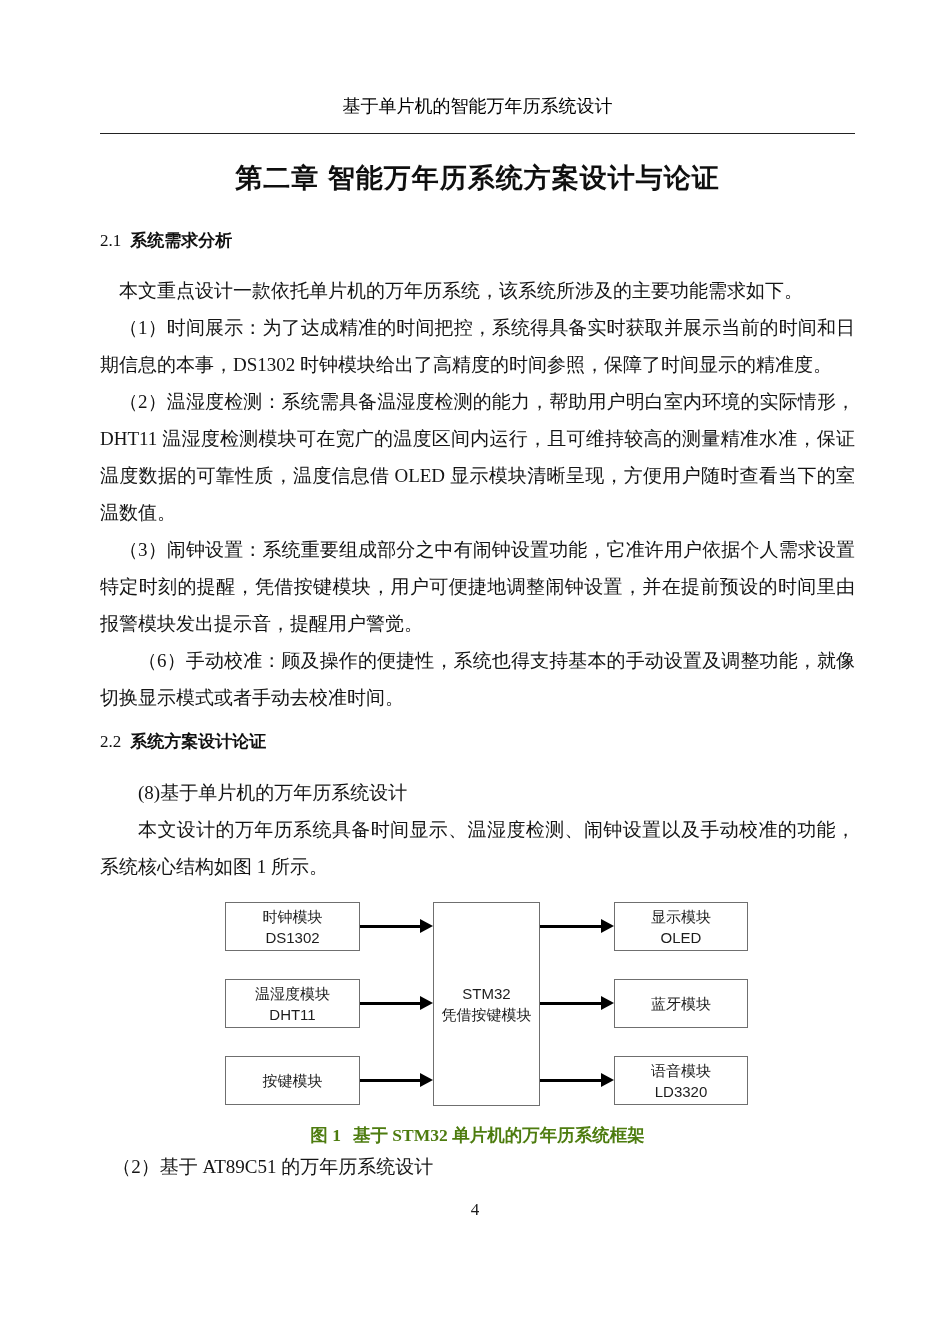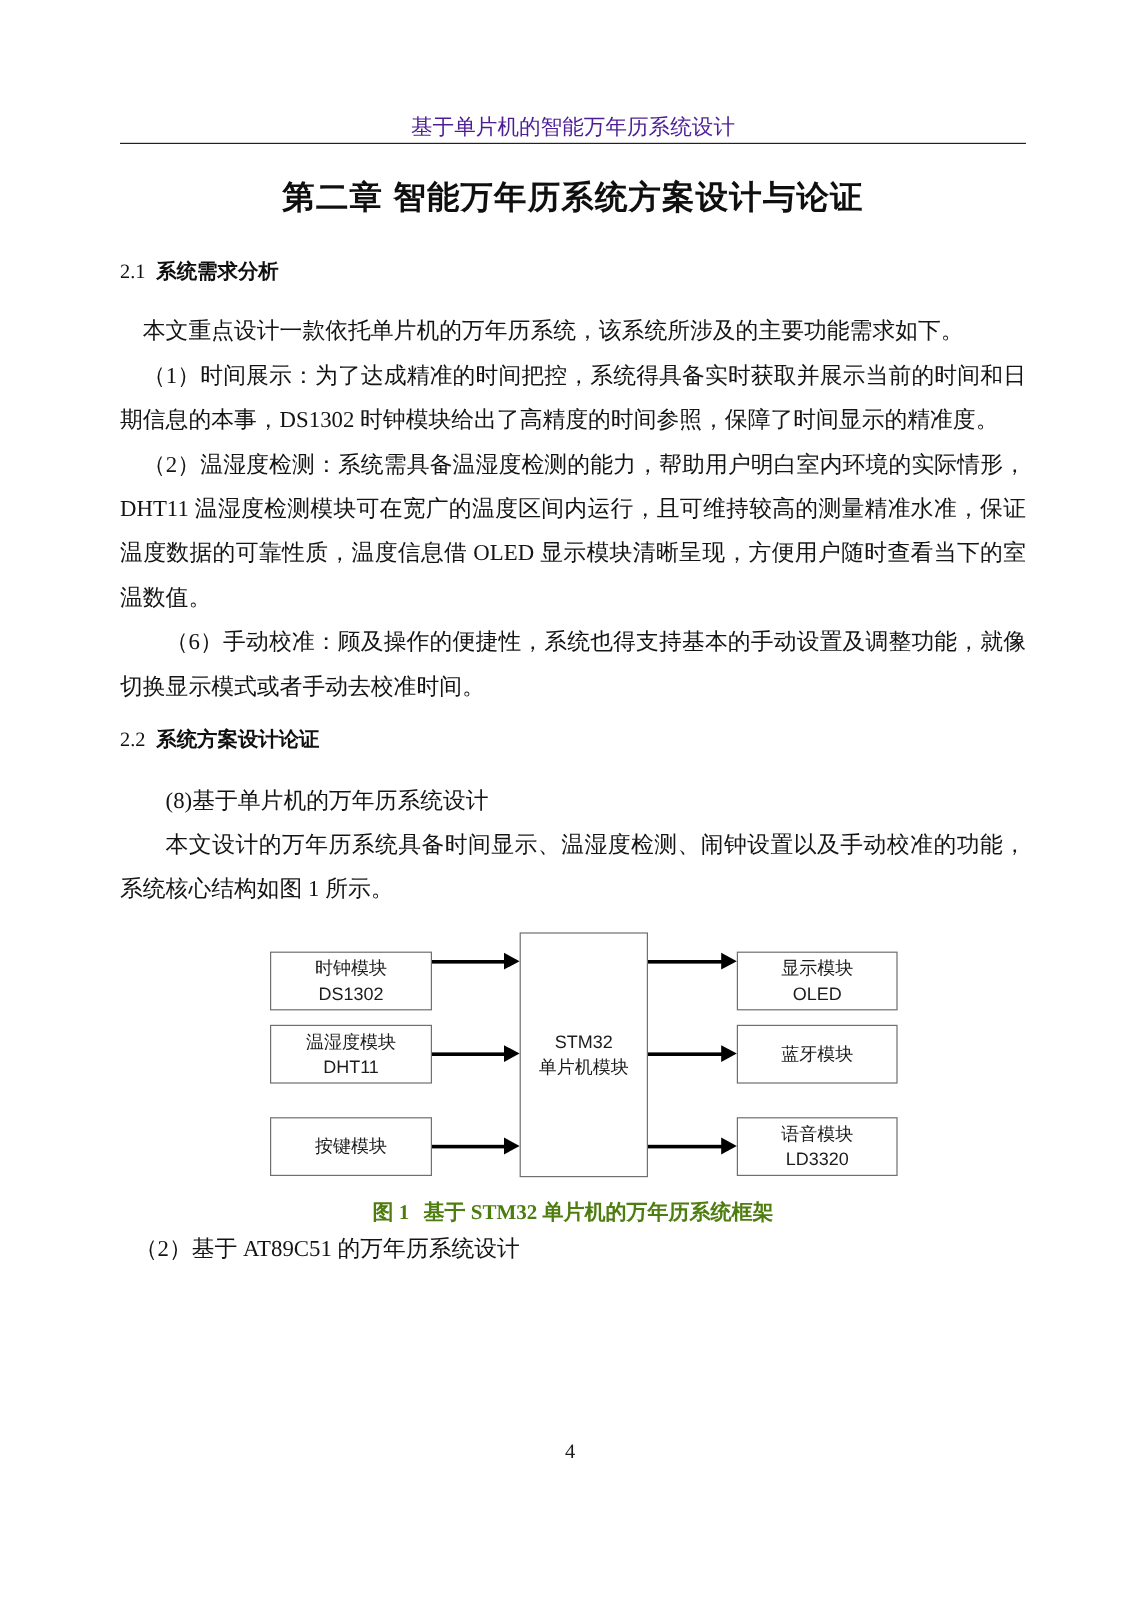--- a/index.html
+++ b/index.html
@@ -9,23 +9,23 @@
     box-sizing:border-box;
     padding:96px 95px 0 100px;
     background:#ffffff;
     color:#141414;
     font-family:"Liberation Serif","DejaVu Serif",serif;
     overflow:hidden;
   }
   .running-header{
     text-align:center;
     font-size:18px;line-height:20px;
-    padding-bottom:3px;
+    padding-bottom:17px;
     border-bottom:1.5px solid #222222;
-    color:#4c1d95;
+    color:#000000;
   }
   .chapter-title{
     margin:27px 0 0 0;
     text-align:center;
     font-family:"Liberation Sans","DejaVu Sans",sans-serif;
     font-weight:700;
     font-size:27px;line-height:34px;
     letter-spacing:1px;
     color:#0f0f0f;
   }
@@ -66,21 +66,21 @@
     display:flex;flex-direction:column;
     align-items:center;justify-content:center;
     text-align:center;
     font-family:"Liberation Sans","DejaVu Sans",sans-serif;
     font-size:15px;line-height:21px;
     color:#1c1c1c;
   }
   .node span{display:block;}
   .col-left{left:125px;width:135px;height:49px;}
   .col-right{left:514px;width:134px;height:49px;}
-  .row1{top:16px;}
+  .row1{top:0;}
   .row2{top:77px;}
   .row3{top:154px;}
   .node-mcu{left:333px;top:0;width:107px;height:204px;}
   .arrow{position:absolute;height:14px;}
   .arrow .arrow-line{
     position:absolute;left:0;right:12px;top:5.5px;
     height:3px;background:#000000;
   }
   .arrow .arrow-head{
     position:absolute;right:0;top:0;
@@ -121,20 +121,21 @@
 
   <h1 class="chapter-title">第二章 智能万年历系统方案设计与论证</h1>
 
   <h2 class="sec-heading">
     <span class="hnum">2.1</span><span class="htext">系统需求分析</span>
   </h2>
 
   <p class="body first ind1">本文重点设计一款依托单片机的万年历系统，该系统所涉及的主要功能需求如下。</p>
   <p class="body ind1">（1）时间展示：为了达成精准的时间把控，系统得具备实时获取并展示当前的时间和日期信息的本事，DS1302 时钟模块给出了高精度的时间参照，保障了时间显示的精准度。</p>
   <p class="body ind1">（2）温湿度检测：系统需具备温湿度检测的能力，帮助用户明白室内环境的实际情形，DHT11 温湿度检测模块可在宽广的温度区间内运行，且可维持较高的测量精准水准，保证温度数据的可靠性质，温度信息借 OLED 显示模块清晰呈现，方便用户随时查看当下的室温数值。</p>
+  <p class="body ind1">（3）闹钟设置：系统重要组成部分之中有闹钟设置功能，它准许用户依据个人需求设置特定时刻的提醒，凭借按键模块，用户可便捷地调整闹钟设置，并在提前预设的时间里由报警模块发出提示音，提醒用户警觉。</p>
   <p class="body ind2">（6）手动校准：顾及操作的便捷性，系统也得支持基本的手动设置及调整功能，就像切换显示模式或者手动去校准时间。</p>
 
   <h2 class="sec-heading second">
     <span class="hnum">2.2</span><span class="htext">系统方案设计论证</span>
   </h2>
 
   <p class="body first22 ind2">(8)基于单片机的万年历系统设计</p>
   <p class="body ind2">本文设计的万年历系统具备时间显示、温湿度检测、闹钟设置以及手动校准的功能，系统核心结构如图 1 所示。</p>
 
   <div class="figure">
@@ -147,21 +148,21 @@
       <span>温湿度模块</span>
       <span>DHT11</span>
     </div>
     <div class="node col-left row3">
       <span>按键模块</span>
       <span></span>
     </div>
 
     <div class="node node-mcu">
       <span>STM32</span>
-      <span>单片机模块</span>
+      <span>凭借按键模块</span>
     </div>
 
     <div class="node col-right row1">
       <span>显示模块</span>
       <span>OLED</span>
     </div>
     <div class="node col-right row2">
       <span>蓝牙模块</span>
       <span></span>
     </div>

